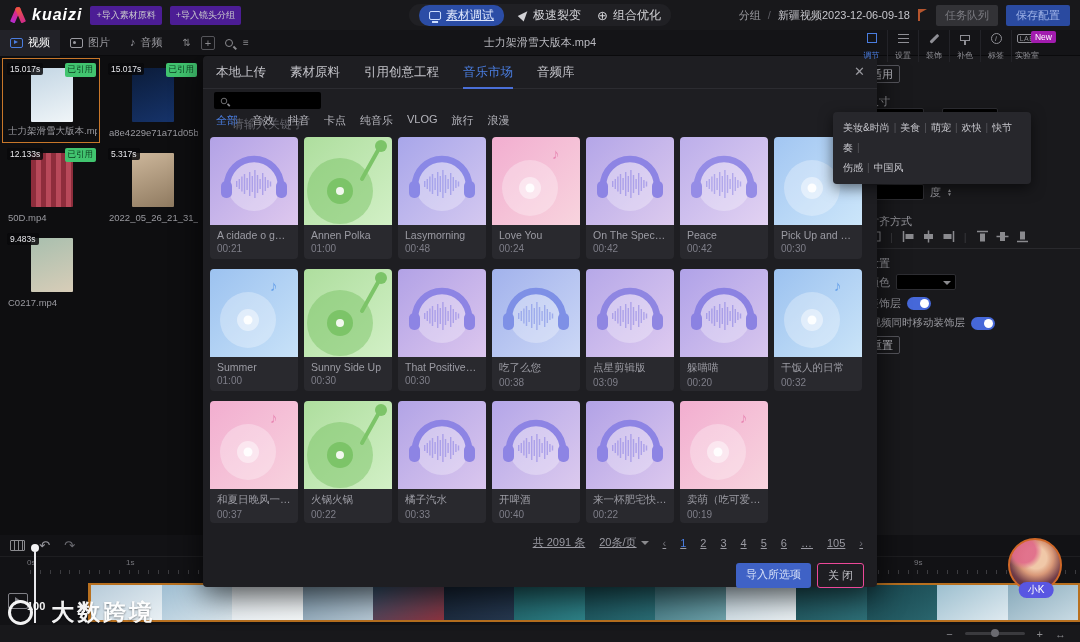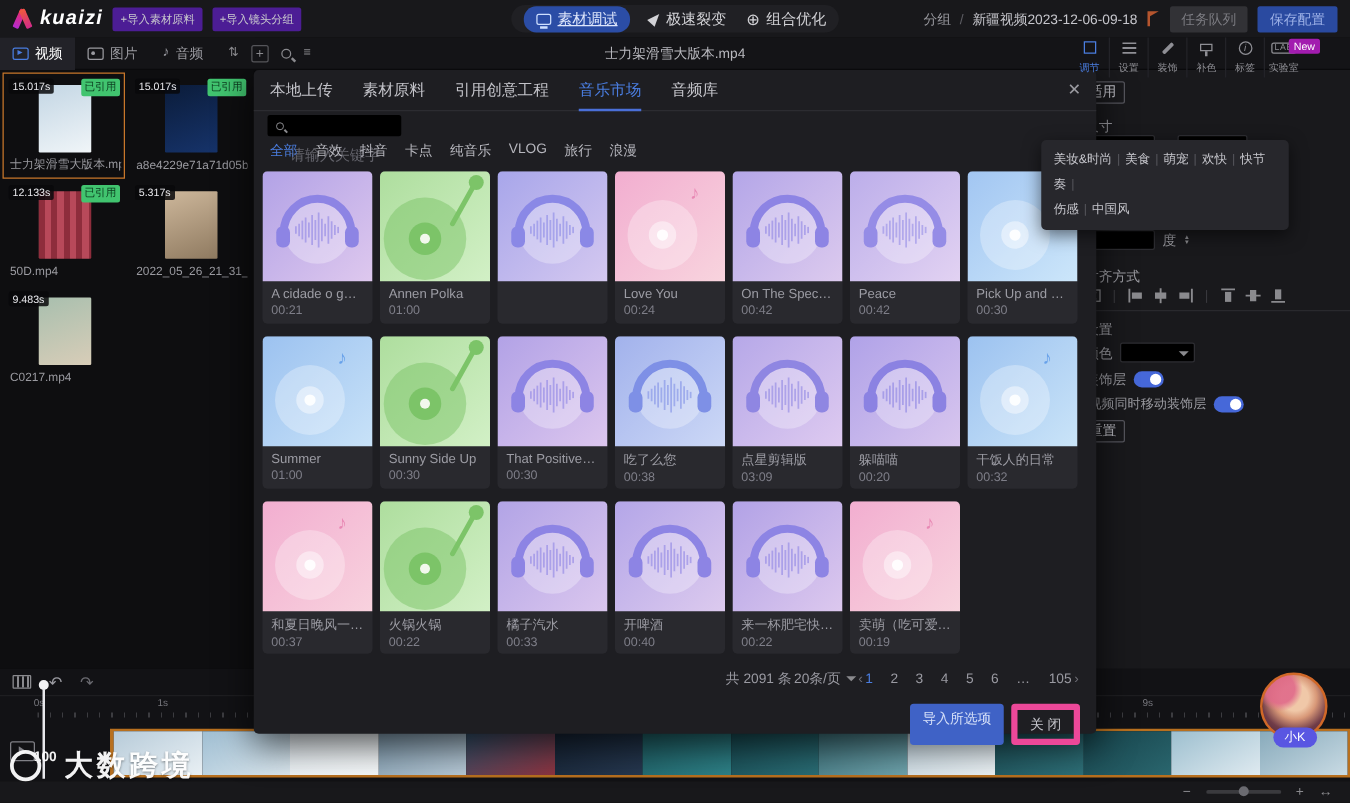--- a/index.html
+++ b/index.html
@@ -105,29 +105,29 @@
   #m-search input::placeholder { color:#63636b; }
   #cat-row { position:absolute; left:13px; top:57px; display:flex; gap:14px; font-size:11px; color:#b6b6bd; }
   .cat.active { color:#4a7de0; }
   #music-grid { position:absolute; left:7px; top:81px; display:grid; grid-template-columns:repeat(7,88px); gap:10px 6px; }
   .card { width:88px; border-radius:4px; overflow:hidden; background:#29292e; }
   .art { height:88px; position:relative; }
   .art svg { position:absolute; inset:0; width:100%; height:100%; }
   .t-label { height:34px; padding:4px 7px 0; }
   .t-title { font-size:10.5px; color:#9c9ca4; white-space:nowrap; overflow:hidden; text-overflow:ellipsis; }
   .t-dur { font-size:10px; color:#7e7e88; text-align:left; margin-top:2px; }
-  #m-pagination { position:absolute; right:14px; top:479px; display:flex; align-items:center; gap:2px; font-size:11px; color:#9a9aa2; }
+  #m-pagination { position:absolute; right:14px; top:479px; display:flex; align-items:center; gap:14px; font-size:11px; color:#9a9aa2;text-decoration:underline; }
   #page-list { display:flex; gap:14px; }
   .page.current { color:#4a7de0; }
   .page.dots { letter-spacing:1px; }
   .pg-arrow { color:#6e6e76; }
   .psize { display:flex; align-items:center; gap:4px; }
   #m-footer { position:absolute; right:13px; top:507px; display:flex; gap:6px; }
   .btn-import { background:#3f62c6; color:#d6e0f8; font-size:11px; padding:4px 10px; border-radius:3px; }
-  .btn-mclose { border:5px solid #ec4899; color:#c6c6cc; font-size:11px; padding:4px 10px; border-radius:3px; }
+  .btn-mclose { border:1px solid #ec4899; color:#c6c6cc; font-size:11px; padding:4px 10px; border-radius:3px; }
 
   
   #popup-cats { position:absolute; left:833px; top:112px; width:198px; background:#27272c; border-radius:4px;
     box-shadow:0 4px 14px rgba(0,0,0,.55); z-index:8; padding:6px 10px; font-size:10px; color:#c6c6cc; line-height:20px; }
   .pc-sep { color:#56565c; margin:0 4px; }
 
   
   #timeline { position:absolute; left:0; top:535px; width:1080px; height:90px; background:#121215; z-index:0; }
   #tl-toolbar { height:22px; display:flex; align-items:center; gap:14px; padding:0 10px; border-bottom:1px solid #1e1e21; color:#8a8a8e; }
   .ic-kf { width:15px; height:11px; border:1.5px solid #8a8a8e; border-radius:1px;
@@ -501,20 +501,24 @@
             <rect x="49.4" y="42.0" width="1.4" height="10" fill="#8a88e6" opacity="0.6"></rect>
             <rect x="52.0" y="36.0" width="1.4" height="22" fill="#8a88e6" opacity="0.6"></rect>
             <rect x="54.6" y="40.0" width="1.4" height="14" fill="#8a88e6" opacity="0.6"></rect>
             <rect x="57.2" y="43.0" width="1.4" height="8" fill="#8a88e6" opacity="0.6"></rect>
             <rect x="59.8" y="44.5" width="1.4" height="5" fill="#8a88e6" opacity="0.6"></rect>
       <path d="M17 49 A27 27 0 0 1 71 49" stroke="#8a88e6" stroke-width="6.5" fill="none" stroke-linecap="round"></path>
       <rect x="11" y="44" width="11" height="17" rx="5" fill="#8a88e6"></rect>
       <rect x="66" y="44" width="11" height="17" rx="5" fill="#8a88e6"></rect>
           </svg>
         </div>
+     <div class="t-label">
+       <div class="t-title">Lasymorning</div>
+       <div class="t-dur">00:48</div>
+     </div>
    </div>
       <div class="card">
      <div class="art" style="background:linear-gradient(135deg, #f2aed0, #f8d4de)">
           <svg viewBox="0 0 88 88">
     <circle cx="38" cy="51" r="28" fill="#ffffff" opacity="0.3"></circle>
     <circle cx="38" cy="51" r="11" fill="#ffffff" opacity="0.45"></circle>
     <circle cx="38" cy="51" r="4.5" fill="#ffffff" opacity="0.9"></circle>
     <text x="60" y="22" font-size="15" fill="#e888b4">♪</text>
           </svg>
         </div>

